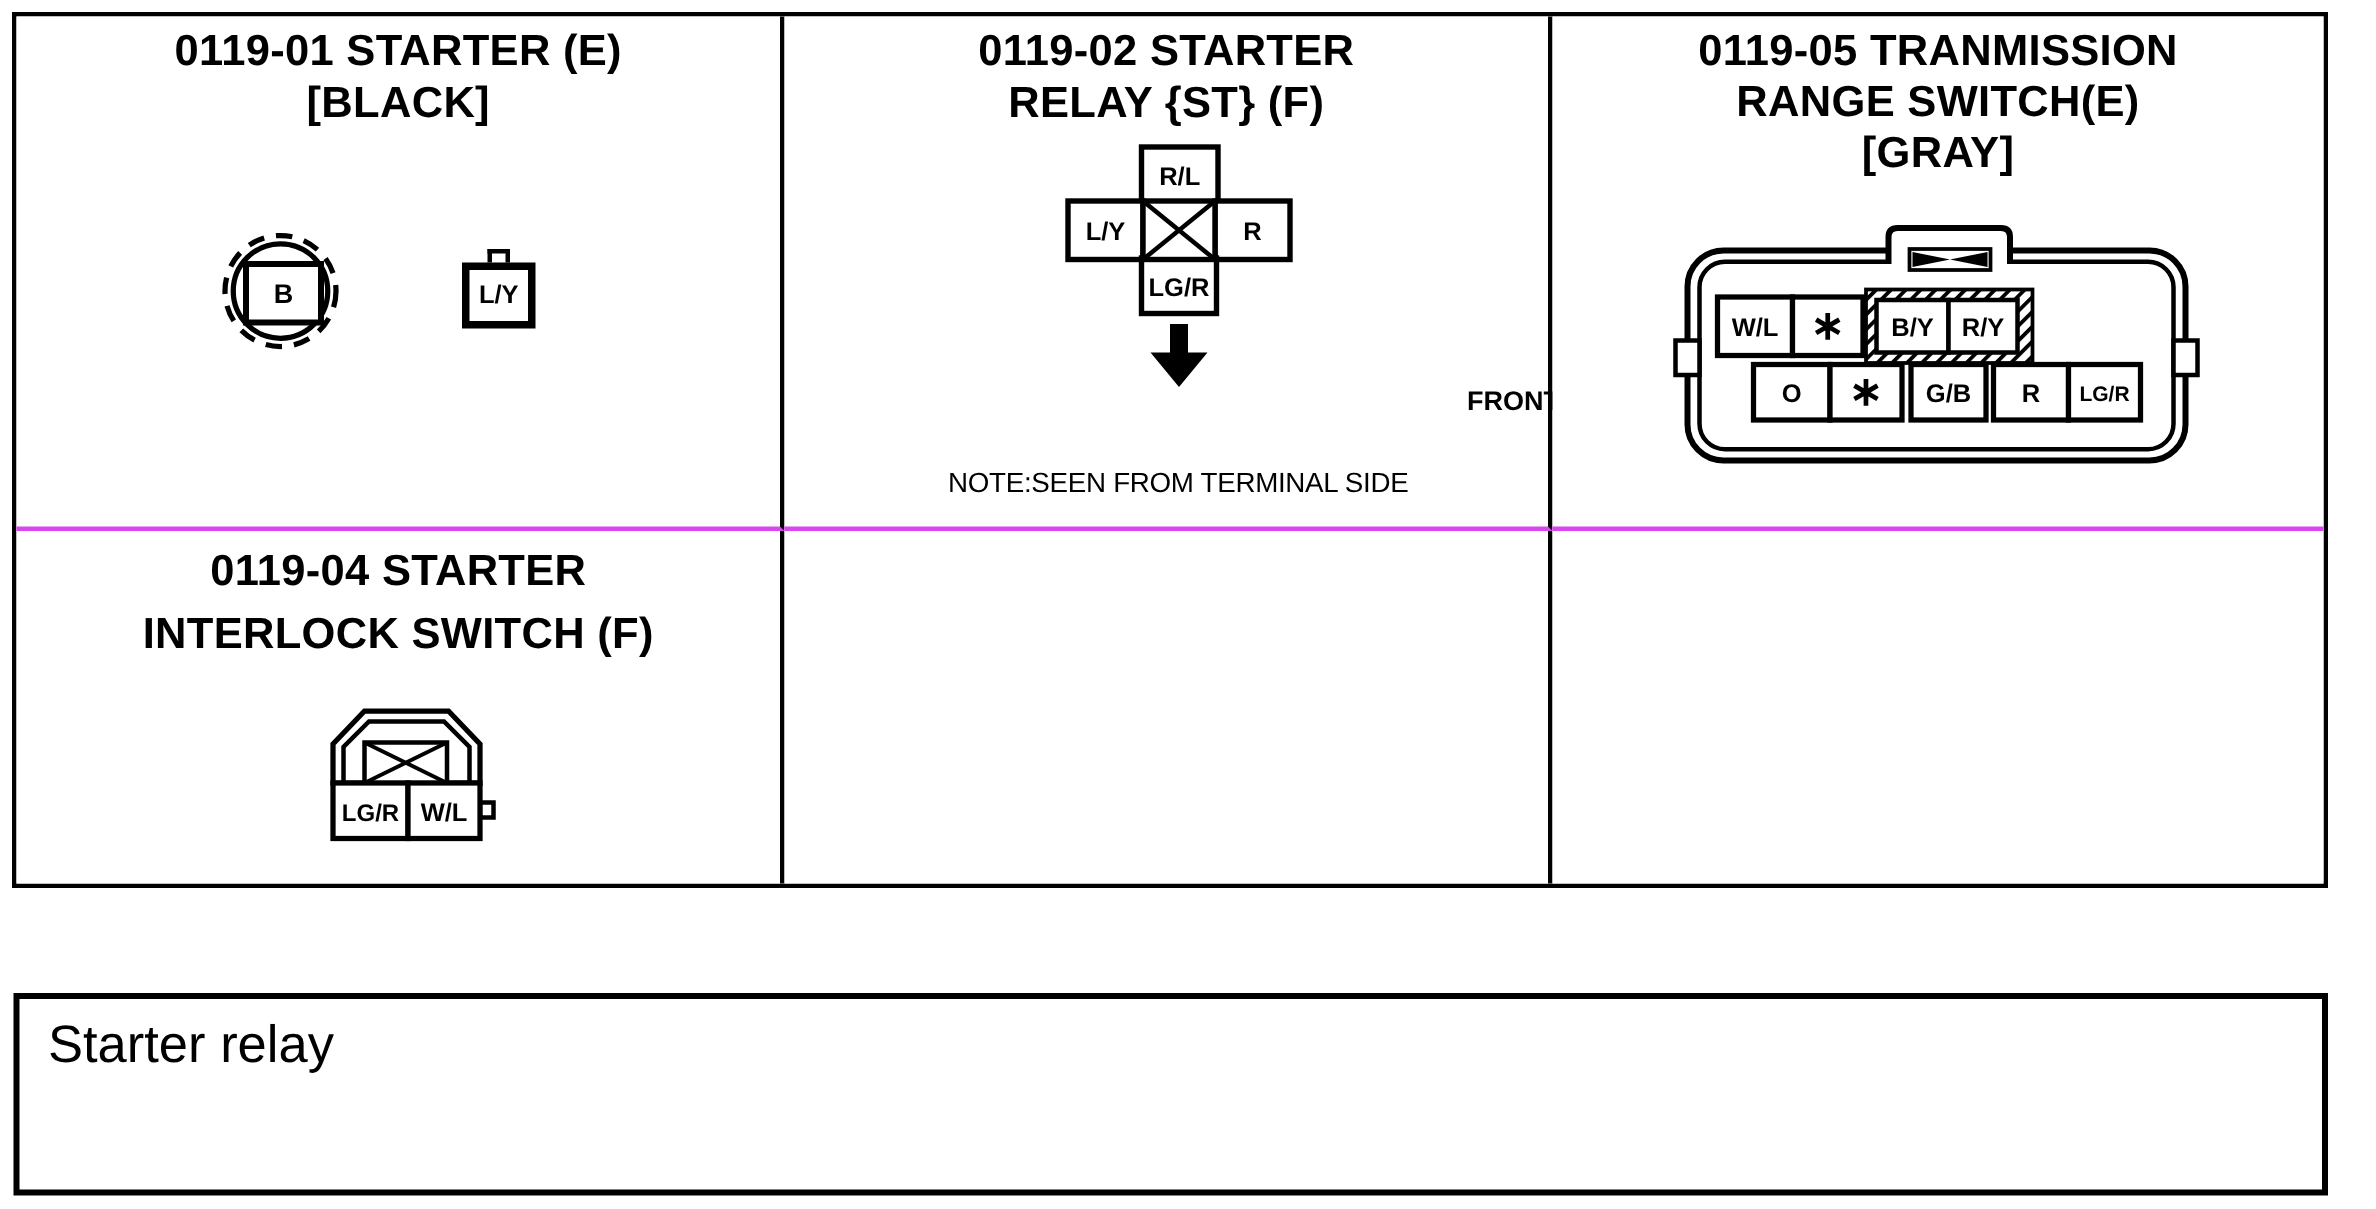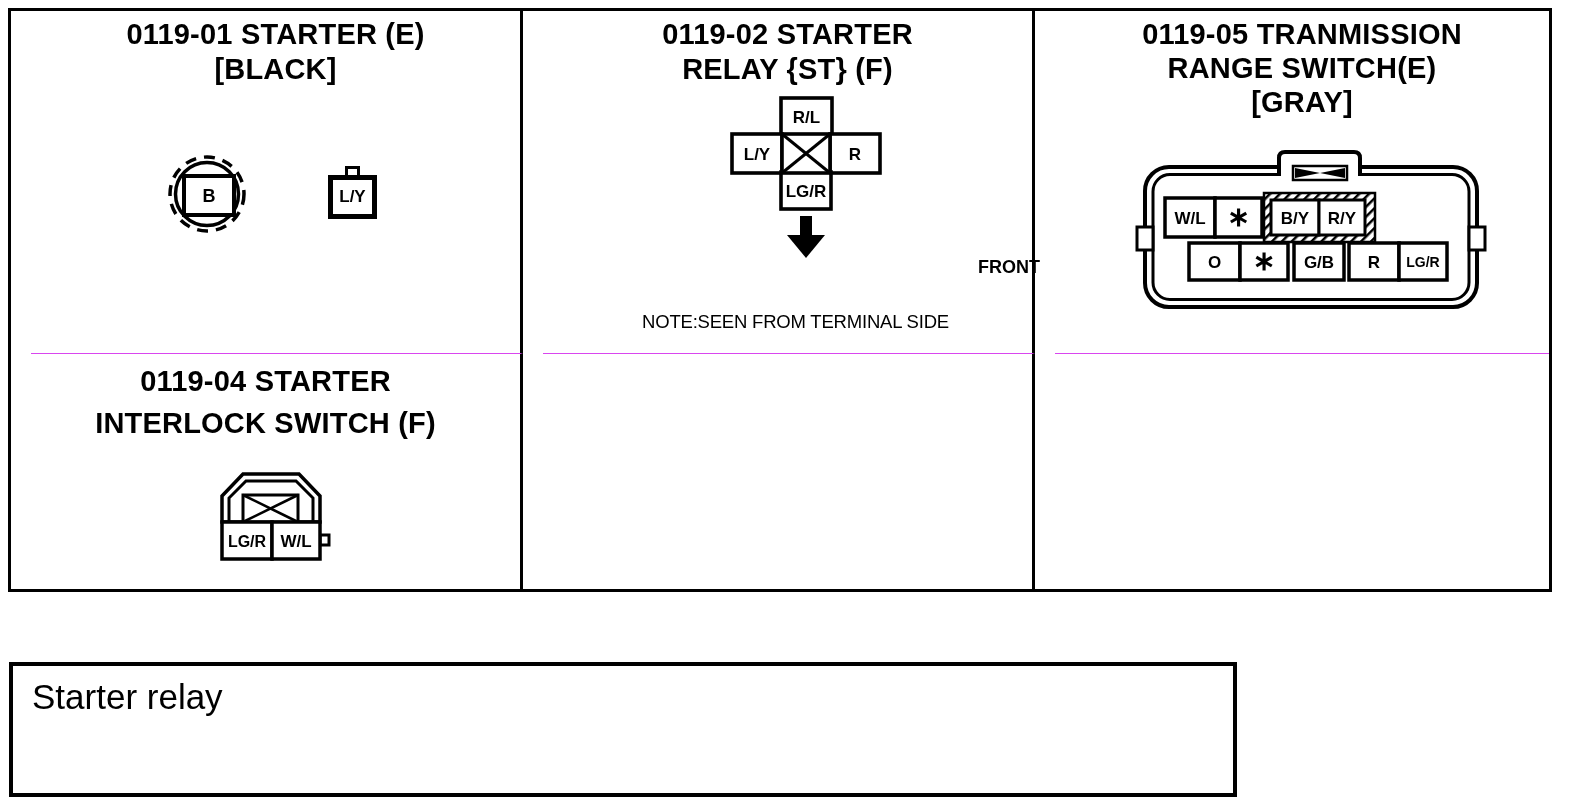--- a/index.html
+++ b/index.html
@@ -12,21 +12,21 @@
   
   .conn-table{
     position:absolute;left:8px;top:8px;width:1544px;height:584px;
     border:3px solid #000;box-sizing:border-box;
     display:grid;
     grid-template-columns:512px 512px 1fr;
     grid-template-rows:343px 1fr;
   }
   .cell{position:relative;box-sizing:border-box;background:#fff;}
   .cell.bR{border-right:3px solid #000;}
-  .cell.bB{border-bottom:1px solid #d946ef;margin-left:20px;}
+  .cell.bB{border-bottom:3px solid #d946ef;}
   .cell-title{
     position:absolute;left:0;top:6px;width:100%;
     text-align:center;font-weight:bold;font-size:29px;line-height:35px;
     letter-spacing:0.2px;
   }
   .cell-title .tl{display:block;}
   #cell-0119-05 .cell-title{line-height:34px;}
   #cell-0119-04 .cell-title{line-height:42px;}
   
   .ly-conn{position:absolute;left:297px;top:155px;}
@@ -42,21 +42,21 @@
   }
   .note-label{
     position:absolute;left:0;top:300px;width:100%;text-align:center;
     font-weight:normal;font-size:18.5px;letter-spacing:-0.2px;transform:translateX(8px);
   }
   
   svg{position:absolute;display:block;}
   svg text{font-family:"Liberation Sans", sans-serif;font-weight:bold;}
   
   .note-box{
-    position:absolute;left:9px;top:662px;width:1228px;height:135px;
+    position:absolute;left:9px;top:662px;width:1543px;height:135px;
     border:4px solid #000;box-sizing:border-box;
     padding:6px 0 0 19px;
     font-size:35px;line-height:50px;font-weight:normal;
   }
   .note-box .line{display:block;white-space:pre;}
 </style>
 </head>
 <body>
 
 <div class="conn-table">

